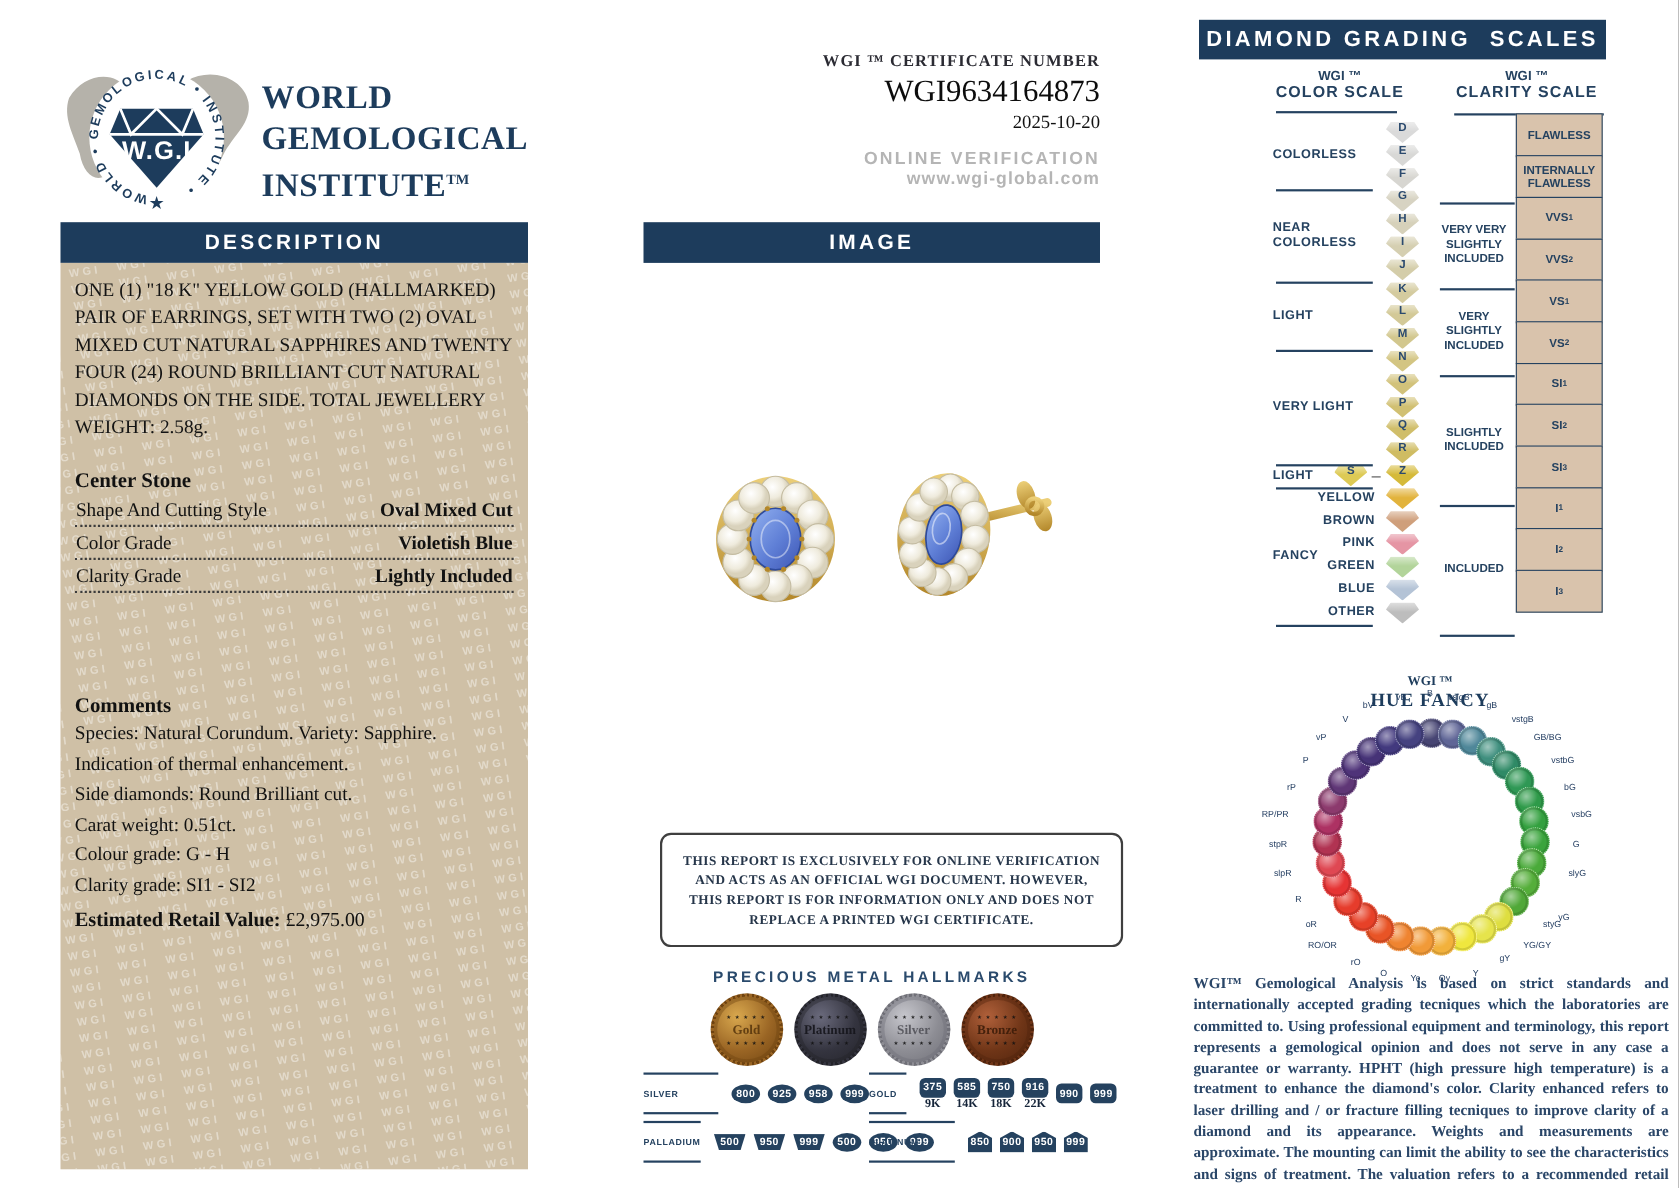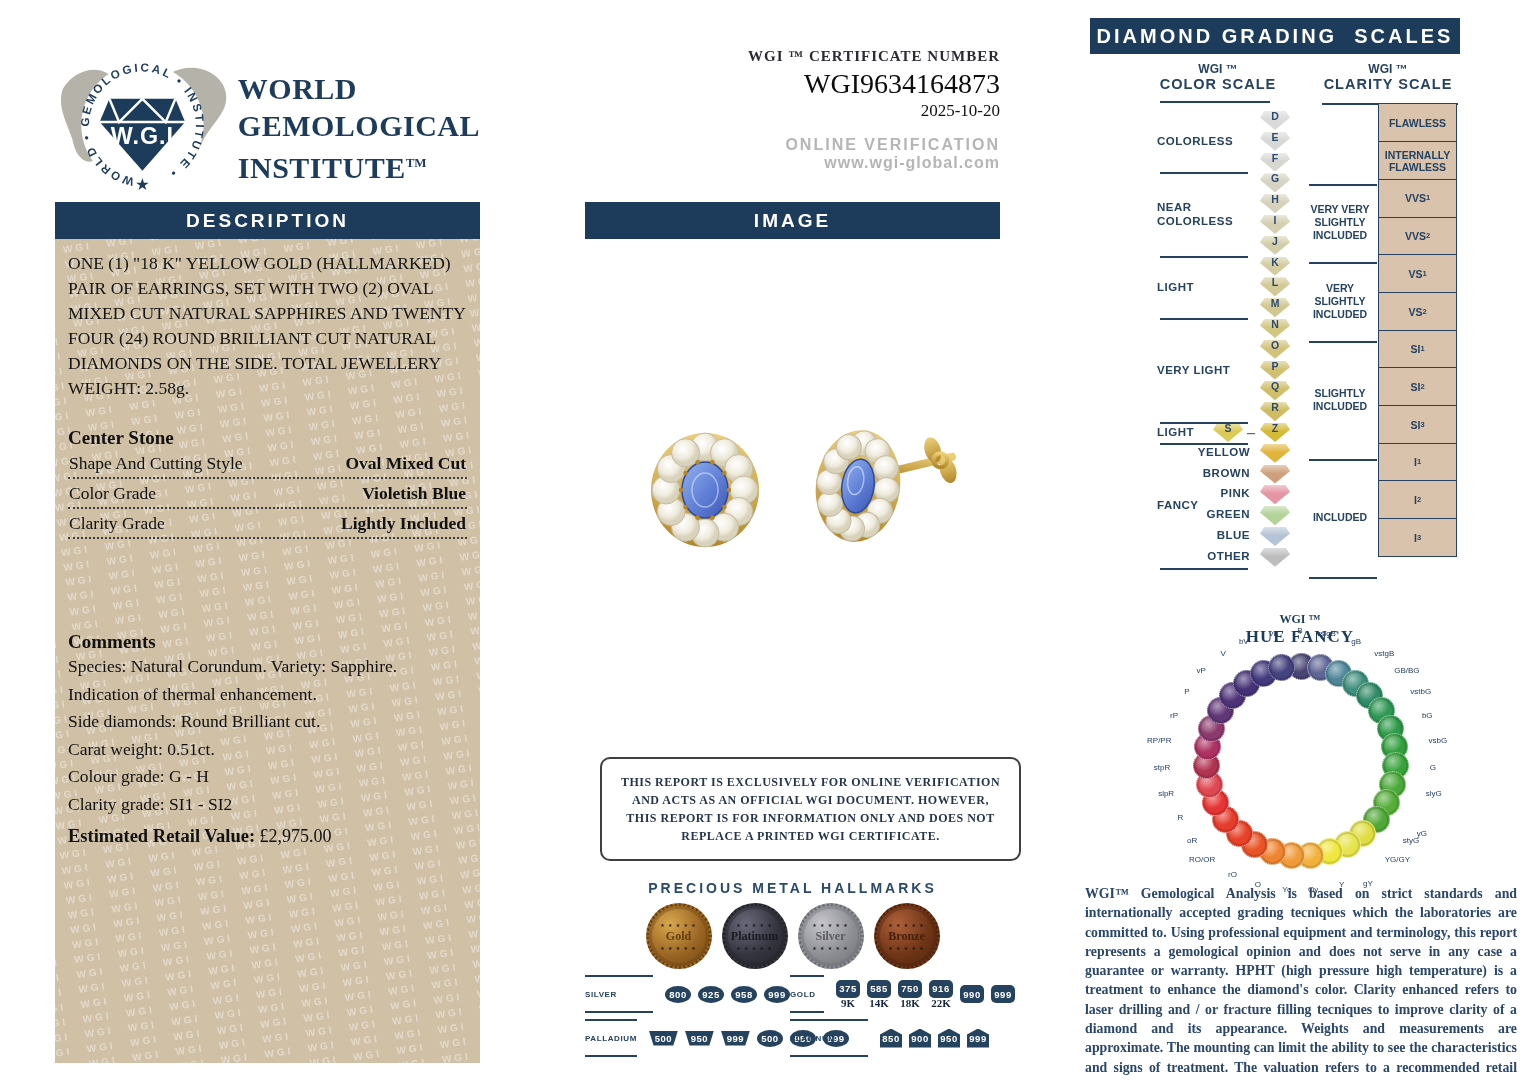--- a/index.html
+++ b/index.html
@@ -591,21 +591,21 @@
       <span class="gem-lab" style="left: 314.833px; top: 150.584px;">G</span>
       <div class="gem" style="left: 264.467px; top: 159.312px; background: radial-gradient(circle at 38% 32%, rgba(255, 255, 255, 0.5), rgba(255, 255, 255, 0) 45%), rgb(74, 170, 58);"></div>
       <span class="gem-lab" style="left: 310.85px; top: 176.585px;">slyG</span>
       <div class="gem" style="left: 257.791px; top: 177.337px; background: radial-gradient(circle at 38% 32%, rgba(255, 255, 255, 0.5), rgba(255, 255, 255, 0) 45%), rgb(85, 174, 58);"></div>
       <span class="gem-lab" style="left: 301.715px; top: 217px;">yG</span>
       <div class="gem" style="left: 247.624px; top: 193.65px; background: radial-gradient(circle at 38% 32%, rgba(255, 255, 255, 0.5), rgba(255, 255, 255, 0) 45%), rgb(80, 168, 56);"></div>
       <span class="gem-lab" style="left: 287.801px; top: 223.574px;">styG</span>
       <div class="gem" style="left: 234.38px; top: 207.582px; background: radial-gradient(circle at 38% 32%, rgba(255, 255, 255, 0.5), rgba(255, 255, 255, 0) 45%), rgb(222, 222, 64);"></div>
       <span class="gem-lab" style="left: 269.678px; top: 242.639px;">YG/GY</span>
       <div class="gem" style="left: 218.604px; top: 218.563px; background: radial-gradient(circle at 38% 32%, rgba(255, 255, 255, 0.5), rgba(255, 255, 255, 0) 45%), rgb(230, 228, 76);"></div>
-      <span class="gem-lab" style="left: 248.089px; top: 267px;">gY</span>
+      <span class="gem-lab" style="left: 248.089px; top: 255px;">gY</span>
       <div class="gem" style="left: 200.939px; top: 226.143px; background: radial-gradient(circle at 38% 32%, rgba(255, 255, 255, 0.5), rgba(255, 255, 255, 0) 45%), rgb(239, 231, 62);"></div>
       <span class="gem-lab" style="left: 223.917px; top: 268.038px;">Y</span>
       <div class="gem" style="left: 182.111px; top: 230.013px; background: radial-gradient(circle at 38% 32%, rgba(255, 255, 255, 0.5), rgba(255, 255, 255, 0) 45%), rgb(242, 177, 60);"></div>
       <span class="gem-lab" style="left: 198.152px; top: 273.333px; transform: translateX(-50%);">Oy</span>
       <div class="gem" style="left: 162.889px; top: 230.013px; background: radial-gradient(circle at 38% 32%, rgba(255, 255, 255, 0.5), rgba(255, 255, 255, 0) 45%), rgb(241, 154, 56);"></div>
       <span class="gem-lab" style="left: 171.848px; top: 273.333px; transform: translateX(-50%);">Yo</span>
       <div class="gem" style="left: 144.061px; top: 226.143px; background: radial-gradient(circle at 38% 32%, rgba(255, 255, 255, 0.5), rgba(255, 255, 255, 0) 45%), rgb(239, 132, 48);"></div>
       <span class="gem-lab" style="left: 146.083px; top: 268.038px; transform: translateX(-100%);">O</span>
       <div class="gem" style="left: 126.396px; top: 218.563px; background: radial-gradient(circle at 38% 32%, rgba(255, 255, 255, 0.5), rgba(255, 255, 255, 0) 45%), rgb(232, 84, 38);"></div>
       <span class="gem-lab" style="left: 121.911px; top: 257.665px; transform: translateX(-100%);">rO</span>

